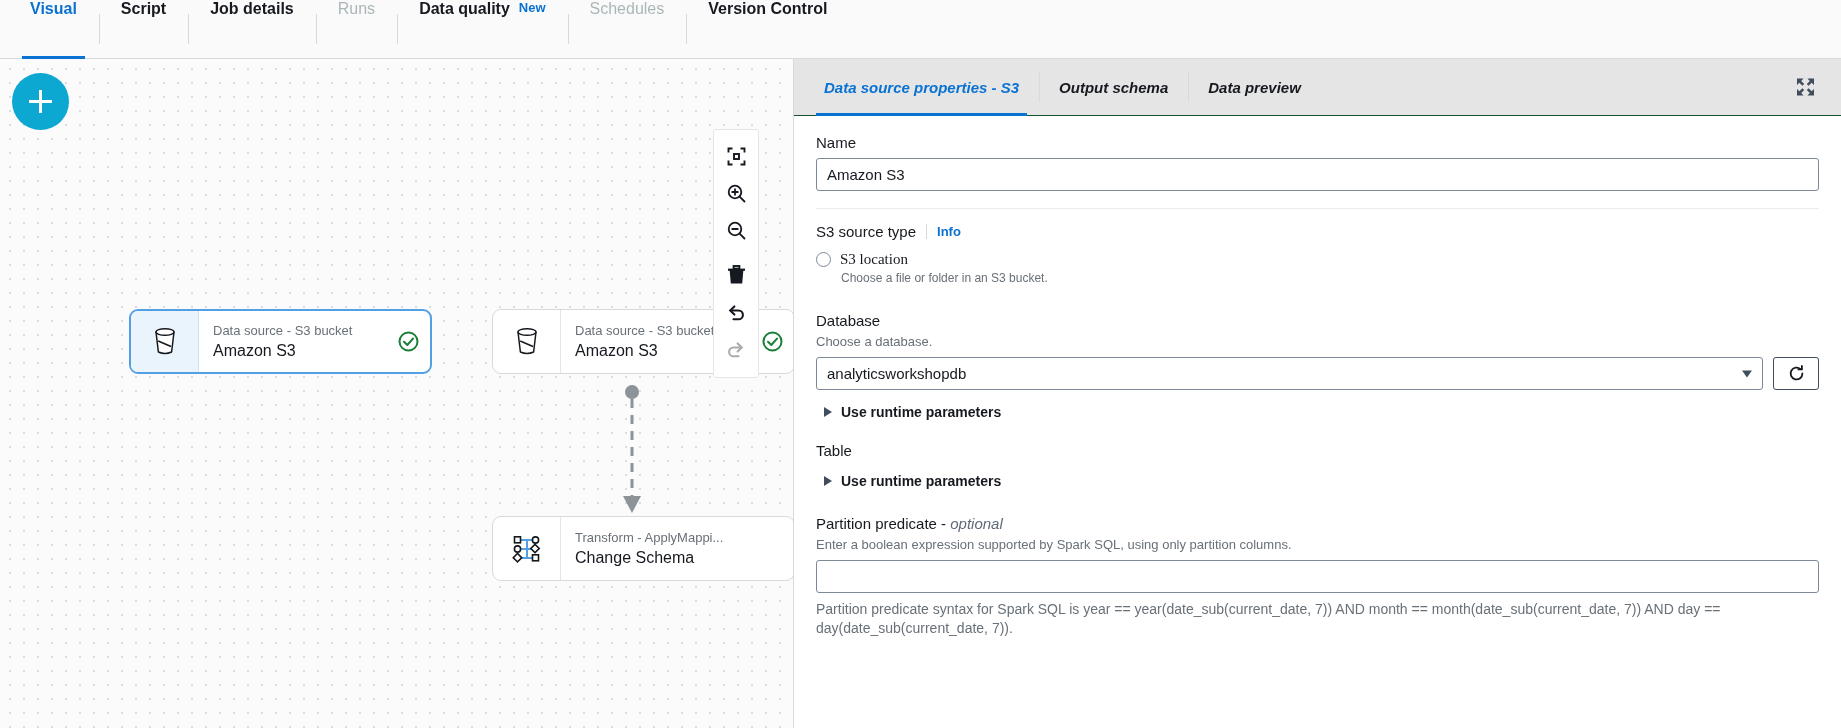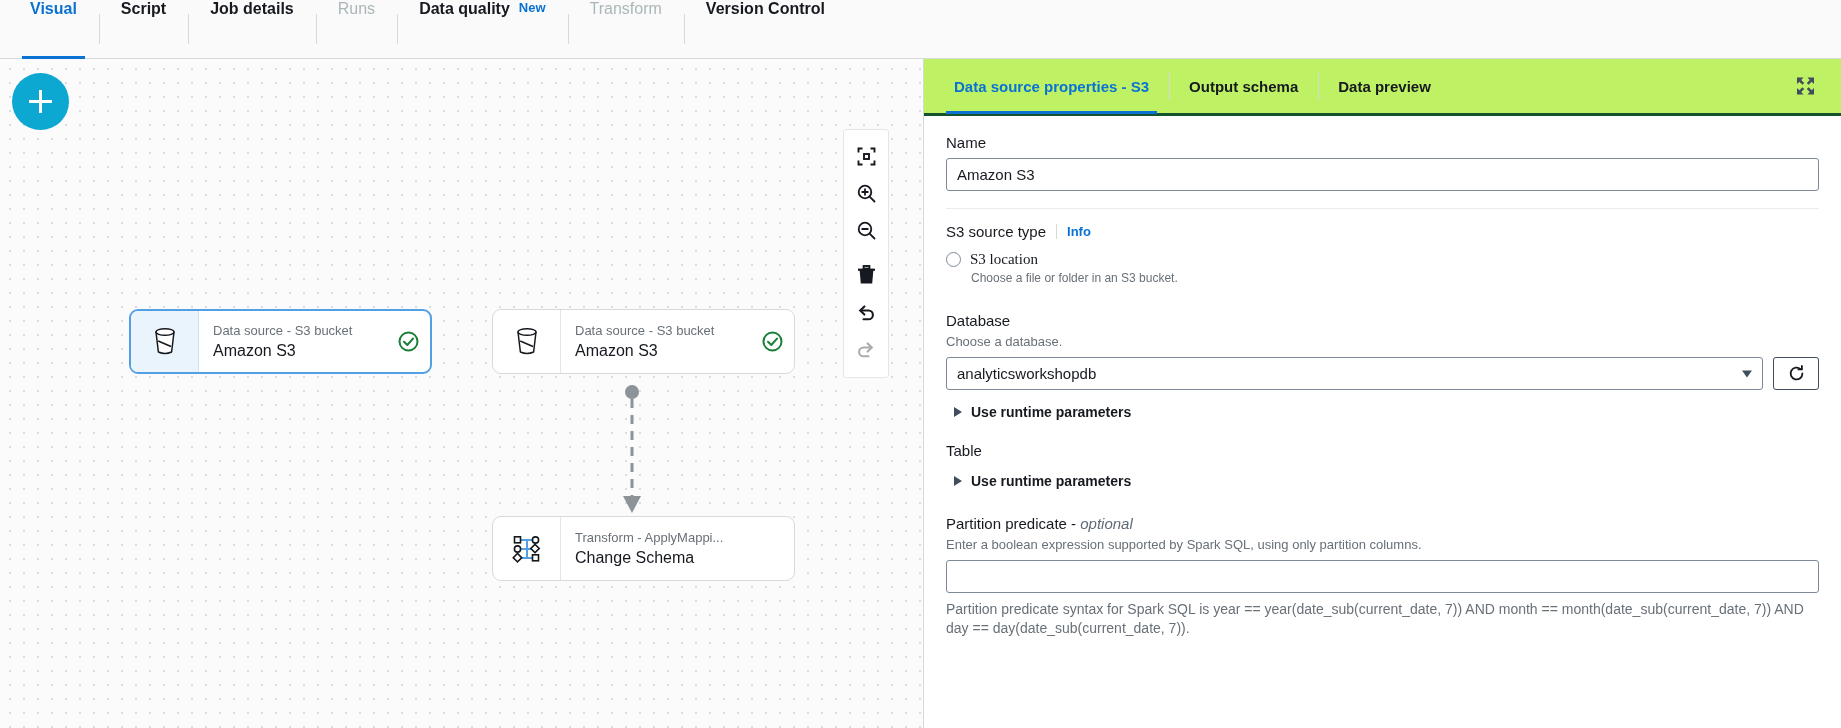--- a/index.html
+++ b/index.html
@@ -46,21 +46,21 @@
   .newbadge {
     margin-left: 9px; font-size: 13px; font-weight: bold; color: #0972d3;
   }
 
   
   #body { display: flex; height: 669px; }
 
   
   #canvas {
     position: relative;
-    width: 924px;
+    width: 794px;
     background-color: #fbfbfb;
     background-image: radial-gradient(#d8dce0 1px, transparent 1.1px);
     background-size: 14px 14px;
     background-position: 3px 3px;
     border-right: 1px solid #d5dbdb;
     overflow: hidden;
   }
   #addbtn {
     position: absolute; left: 12px; top: 14px;
     width: 57px; height: 57px; border-radius: 50%;
@@ -129,24 +129,25 @@
     display: flex; align-items: center; justify-content: center;
     cursor: pointer; background: none; border: none; padding: 0;
   }
   #ctools .tbtn.disabled { opacity: .36; cursor: default; }
   #ctools .sep { height: 7px; }
 
   
   #panel { flex: 1; display: flex; flex-direction: column; background:#fff; min-width:0; }
   #paneltabs {
     height: 57px; display: flex; align-items: stretch;
-    border-bottom: 3px solid #14532d;
-    background: #bef264;
+    border-bottom: 1px solid #14532d;
+    background: #e5e5e5;
     padding-left: 10px;
     position: relative;
+    font-style: italic;
   }
   .ptab {
     display: flex; align-items: center; padding: 0 20px;
     font-size: 15px; font-weight: bold; color: #16191f;
     position: relative; cursor: pointer; white-space: nowrap;
   }
   .ptab + .ptab::before {
     content:""; position:absolute; left:0; top:13px; bottom:13px;
     width:1px; background:#d5dbdb;
   }
@@ -227,21 +228,21 @@
     <span>Job details</span>
   </div>
   <div class="ttab disabled">
     <span>Runs</span>
   </div>
   <div class="ttab">
     <span>Data quality</span>
     <span class="newbadge">New</span>
   </div>
   <div class="ttab disabled">
-    <span>Transform</span>
+    <span>Schedules</span>
   </div>
   <div class="ttab">
     <span>Version Control</span>
   </div>
 </div>
 
 <div id="body">
 
   <div id="canvas">
 

